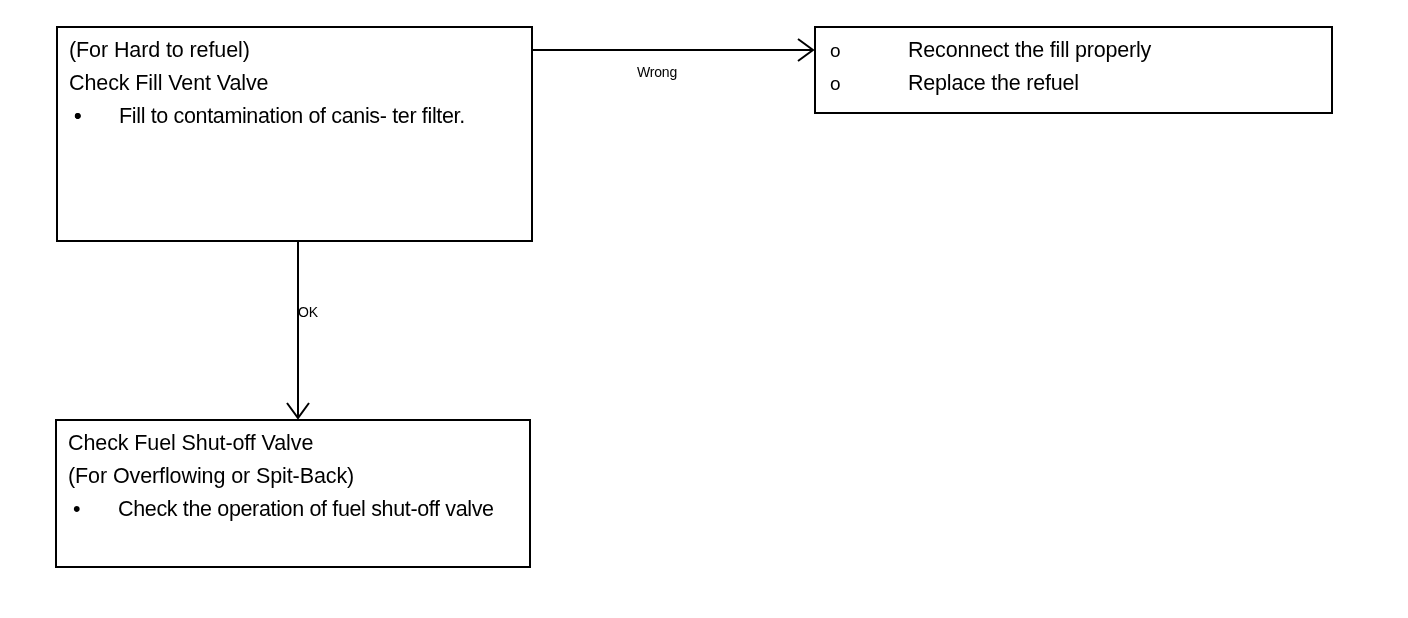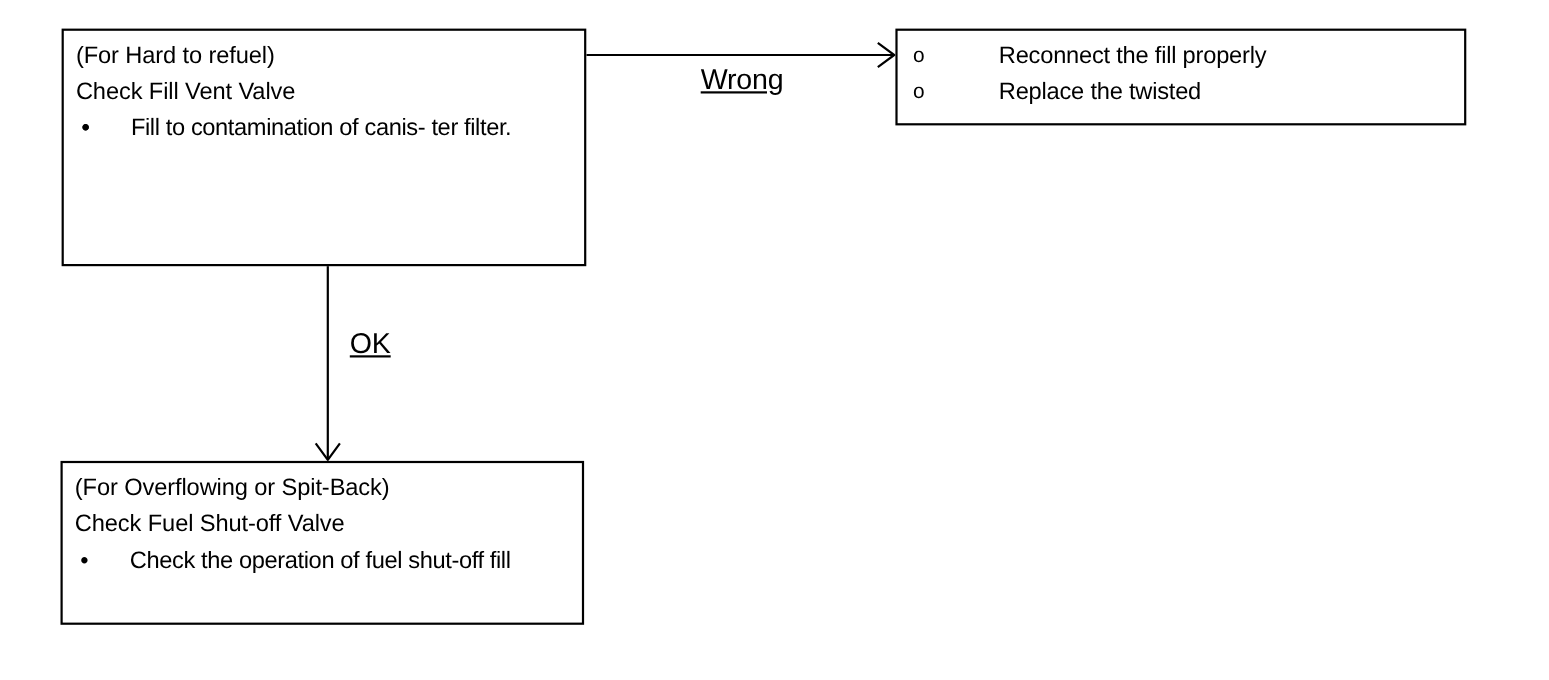--- a/index.html
+++ b/index.html
@@ -120,32 +120,31 @@
   }
   .edge-head {
     fill: none;
     stroke: #000000;
     stroke-width: 2;
   }
 
   
   .edge-label {
     position: absolute;
-    font-size: 26px;
+    font-size: 14px;
     line-height: 26px;
     white-space: nowrap;
     letter-spacing: -0.2px;
-    text-decoration: underline;
   }
   #edge-label-wrong {
     left: 637px;
     top: 59px;
   }
   #edge-label-ok {
-    left: 318px;
+    left: 298px;
     top: 299px;
   }
 </style>
 </head>
 <body>
 
 <div id="canvas">
 
   <svg class="edge-svg" viewBox="0 0 1408 618" xmlns="http://www.w3.org/2000/svg">
 
@@ -181,32 +180,32 @@
 
   <div class="node" id="node-actions">
     <div class="node-text">
       <ul class="ring-list">
         <li class="ring-item">
           <span class="ring-dot">o</span>
           <span>Reconnect the fill properly</span>
         </li>
         <li class="ring-item">
           <span class="ring-dot">o</span>
-          <span>Replace the twisted</span>
+          <span>Replace the refuel</span>
         </li>
       </ul>
     </div>
   </div>
 
   <div class="node" id="node-fuel-shutoff-valve">
     <div class="node-text">
+      <div class="hdr-line">Check Fuel Shut-off Valve</div>
       <div class="hdr-line">(For Overflowing or Spit-Back)</div>
-      <div class="hdr-line">Check Fuel Shut-off Valve</div>
       <ul class="bullet-list">
         <li class="bullet-item">
           <span class="bullet-dot">•</span>
-          <span class="bullet-text">Check the operation of fuel shut-off fill</span>
+          <span class="bullet-text">Check the operation of fuel shut-off valve</span>
         </li>
       </ul>
     </div>
   </div>
 
 </div>
 
 </body></html>

